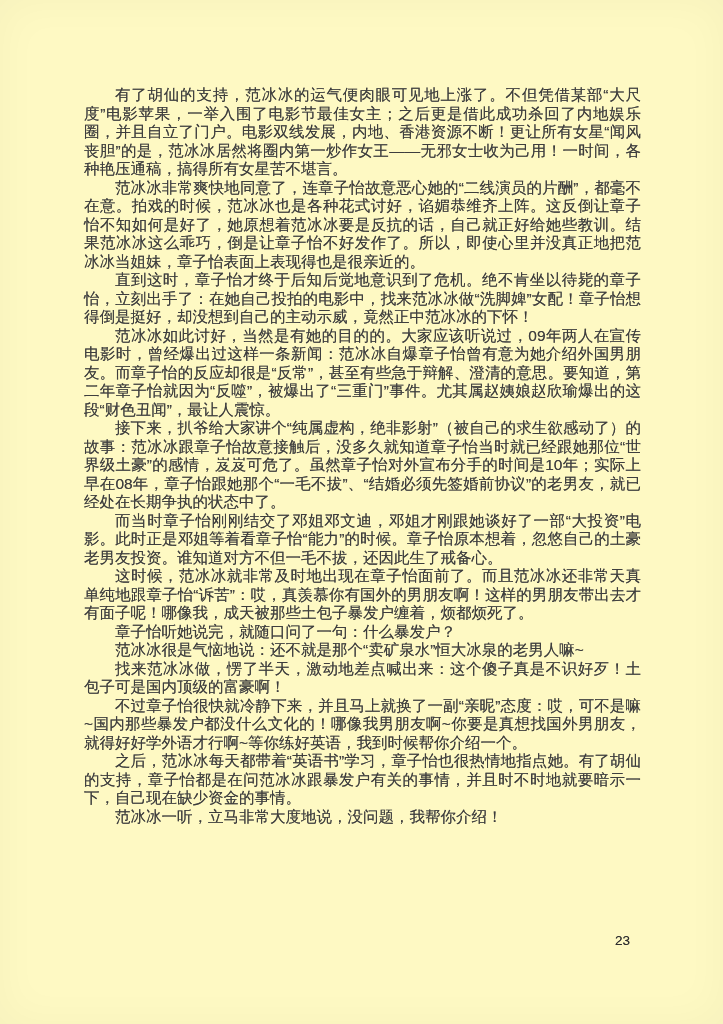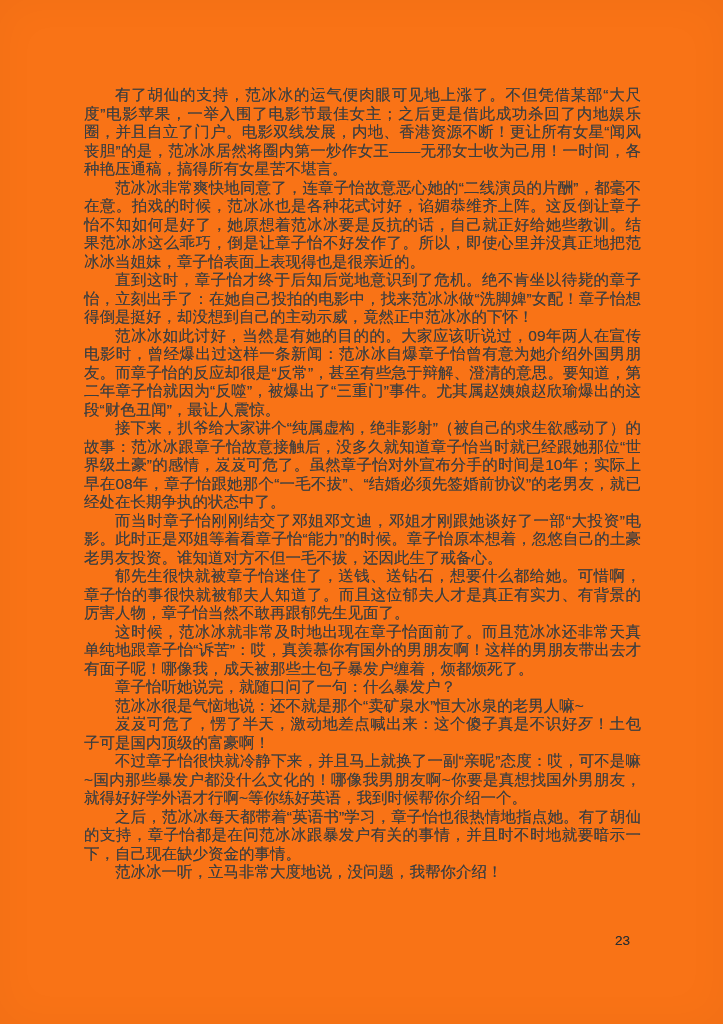--- a/index.html
+++ b/index.html
@@ -4,21 +4,21 @@
 <style>
   html, body {
     margin: 0;
     padding: 0;
     background: #ffffff;
   }
   .page {
     position: relative;
     width: 723px;
     height: 1024px;
-    background: #f97316;
+    background: #fef9c3;
     overflow: hidden;
     font-family: "Liberation Sans", sans-serif;
     box-shadow: inset 0 0 45px rgba(0,0,0,0.035);
   }
   .text-block {
     position: absolute;
     left: 84px;
     top: 86px;
     width: 557px;
   }
@@ -46,23 +46,22 @@
 <body>
 
 <div class="page">
   <div class="text-block">
     <p class="para">有了胡仙的支持，范冰冰的运气便肉眼可见地上涨了。不但凭借某部“大尺度”电影苹果，一举入围了电影节最佳女主；之后更是借此成功杀回了内地娱乐圈，并且自立了门户。电影双线发展，内地、香港资源不断！更让所有女星“闻风丧胆”的是，范冰冰居然将圈内第一炒作女王——无邪女士收为己用！一时间，各种艳压通稿，搞得所有女星苦不堪言。</p>
     <p class="para">范冰冰非常爽快地同意了，连章子怡故意恶心她的“二线演员的片酬”，都毫不在意。拍戏的时候，范冰冰也是各种花式讨好，谄媚恭维齐上阵。这反倒让章子怡不知如何是好了，她原想着范冰冰要是反抗的话，自己就正好给她些教训。结果范冰冰这么乖巧，倒是让章子怡不好发作了。所以，即使心里并没真正地把范冰冰当姐妹，章子怡表面上表现得也是很亲近的。</p>
     <p class="para">直到这时，章子怡才终于后知后觉地意识到了危机。绝不肯坐以待毙的章子怡，立刻出手了：在她自己投拍的电影中，找来范冰冰做“洗脚婢”女配！章子怡想得倒是挺好，却没想到自己的主动示威，竟然正中范冰冰的下怀！</p>
     <p class="para">范冰冰如此讨好，当然是有她的目的的。大家应该听说过，09年两人在宣传电影时，曾经爆出过这样一条新闻：范冰冰自爆章子怡曾有意为她介绍外国男朋友。而章子怡的反应却很是“反常”，甚至有些急于辩解、澄清的意思。要知道，第二年章子怡就因为“反噬”，被爆出了“三重门”事件。尤其属赵姨娘赵欣瑜爆出的这段“财色丑闻”，最让人震惊。</p>
     <p class="para">接下来，扒爷给大家讲个“纯属虚构，绝非影射”（被自己的求生欲感动了）的故事：范冰冰跟章子怡故意接触后，没多久就知道章子怡当时就已经跟她那位“世界级土豪”的感情，岌岌可危了。虽然章子怡对外宣布分手的时间是10年；实际上早在08年，章子怡跟她那个“一毛不拔”、“结婚必须先签婚前协议”的老男友，就已经处在长期争执的状态中了。</p>
     <p class="para">而当时章子怡刚刚结交了邓姐邓文迪，邓姐才刚跟她谈好了一部“大投资”电影。此时正是邓姐等着看章子怡“能力”的时候。章子怡原本想着，忽悠自己的土豪老男友投资。谁知道对方不但一毛不拔，还因此生了戒备心。</p>
-    <p class="para">郁先生很快就被章子怡迷住了，送钱、送钻石，想要什么都给她。可惜啊，章子怡的事很快就被郁夫人知道了。而且这位郁夫人才是真正有实力、有背景的厉害人物，章子怡当然不敢再跟郁先生见面了。</p>
     <p class="para">这时候，范冰冰就非常及时地出现在章子怡面前了。而且范冰冰还非常天真单纯地跟章子怡“诉苦”：哎，真羡慕你有国外的男朋友啊！这样的男朋友带出去才有面子呢！哪像我，成天被那些土包子暴发户缠着，烦都烦死了。</p>
     <p class="para">章子怡听她说完，就随口问了一句：什么暴发户？</p>
     <p class="para">范冰冰很是气恼地说：还不就是那个“卖矿泉水”恒大冰泉的老男人嘛~</p>
-    <p class="para">岌岌可危了，愣了半天，激动地差点喊出来：这个傻子真是不识好歹！土包子可是国内顶级的富豪啊！</p>
+    <p class="para">找来范冰冰做，愣了半天，激动地差点喊出来：这个傻子真是不识好歹！土包子可是国内顶级的富豪啊！</p>
     <p class="para">不过章子怡很快就冷静下来，并且马上就换了一副“亲昵”态度：哎，可不是嘛~国内那些暴发户都没什么文化的！哪像我男朋友啊~你要是真想找国外男朋友，就得好好学外语才行啊~等你练好英语，我到时候帮你介绍一个。</p>
     <p class="para">之后，范冰冰每天都带着“英语书”学习，章子怡也很热情地指点她。有了胡仙的支持，章子怡都是在问范冰冰跟暴发户有关的事情，并且时不时地就要暗示一下，自己现在缺少资金的事情。</p>
     <p class="para">范冰冰一听，立马非常大度地说，没问题，我帮你介绍！</p>
   </div>
   <div class="page-num">23</div>
 </div>
 
 </body></html>

